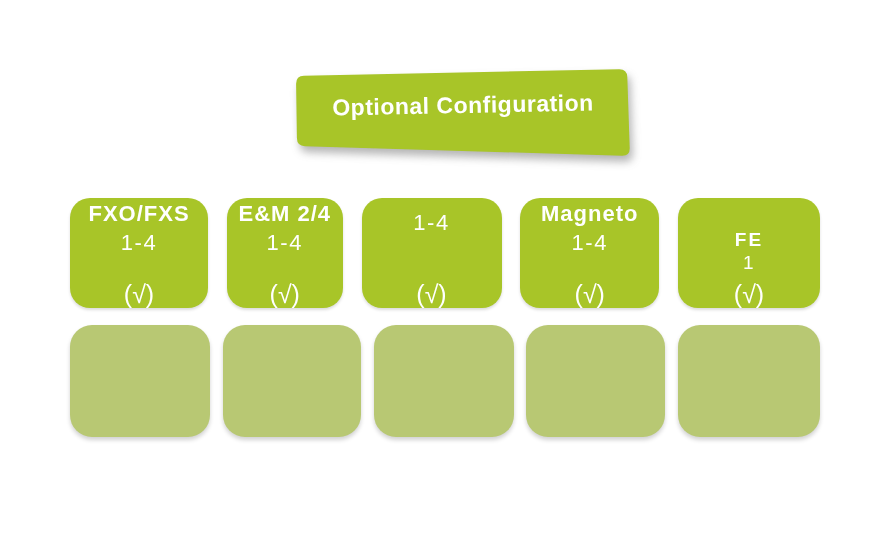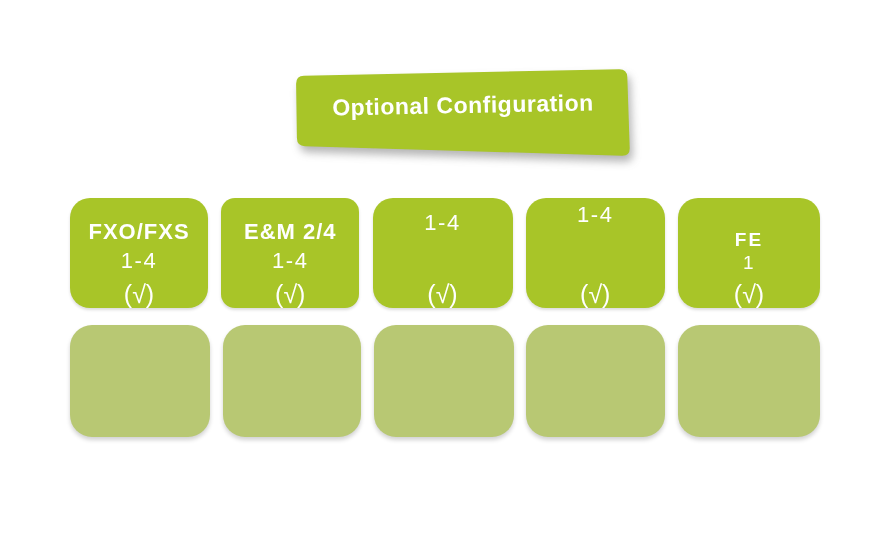--- a/index.html
+++ b/index.html
@@ -70,27 +70,27 @@
     background: var(--green, #a8c528);
     color: var(--text-white, #fff);
     display: flex;
     flex-direction: column;
     align-items: center;
     text-align: center;
     box-shadow: 0 2px 3px rgba(0, 0, 0, 0.14);
     padding-bottom: 1px;
   }
   .row-top .box:nth-child(1) { width: 138px; }
-  .row-top .box:nth-child(2) { width: 138px; border-radius: 14px; }
+  .row-top .box:nth-child(2) { width: 116px; }
   .row-top .box:nth-child(3) { width: 140px; }
   .row-top .box:nth-child(4) { width: 139px; }
   .row-top .box:nth-child(5) { width: 142px; text-align: center; }
 
   .box-title {
-    margin-top: 22px;
+    margin-top: 4px;
     font-size: 22px;
     font-weight: bold;
     letter-spacing: 1px;
     line-height: 1.1;
     white-space: nowrap;
   }
   .box-range {
     margin-top: 5px;
     font-size: 22px;
     font-weight: normal;
@@ -157,20 +157,21 @@
       <div class="box-range">1-4</div>
       <div class="box-check">(√)</div>
     </div>
 
     <div class="box">
       <div class="box-range">1-4</div>
       <div class="box-check">(√)</div>
     </div>
 
     <div class="box">
+      <div class="box-title">Magneto</div>
       <div class="box-range">1-4</div>
       <div class="box-check">(√)</div>
     </div>
 
     <div class="box">
       <div class="box-title">FE</div>
       <div class="box-range">1</div>
       <div class="box-check">(√)</div>
     </div>
 

